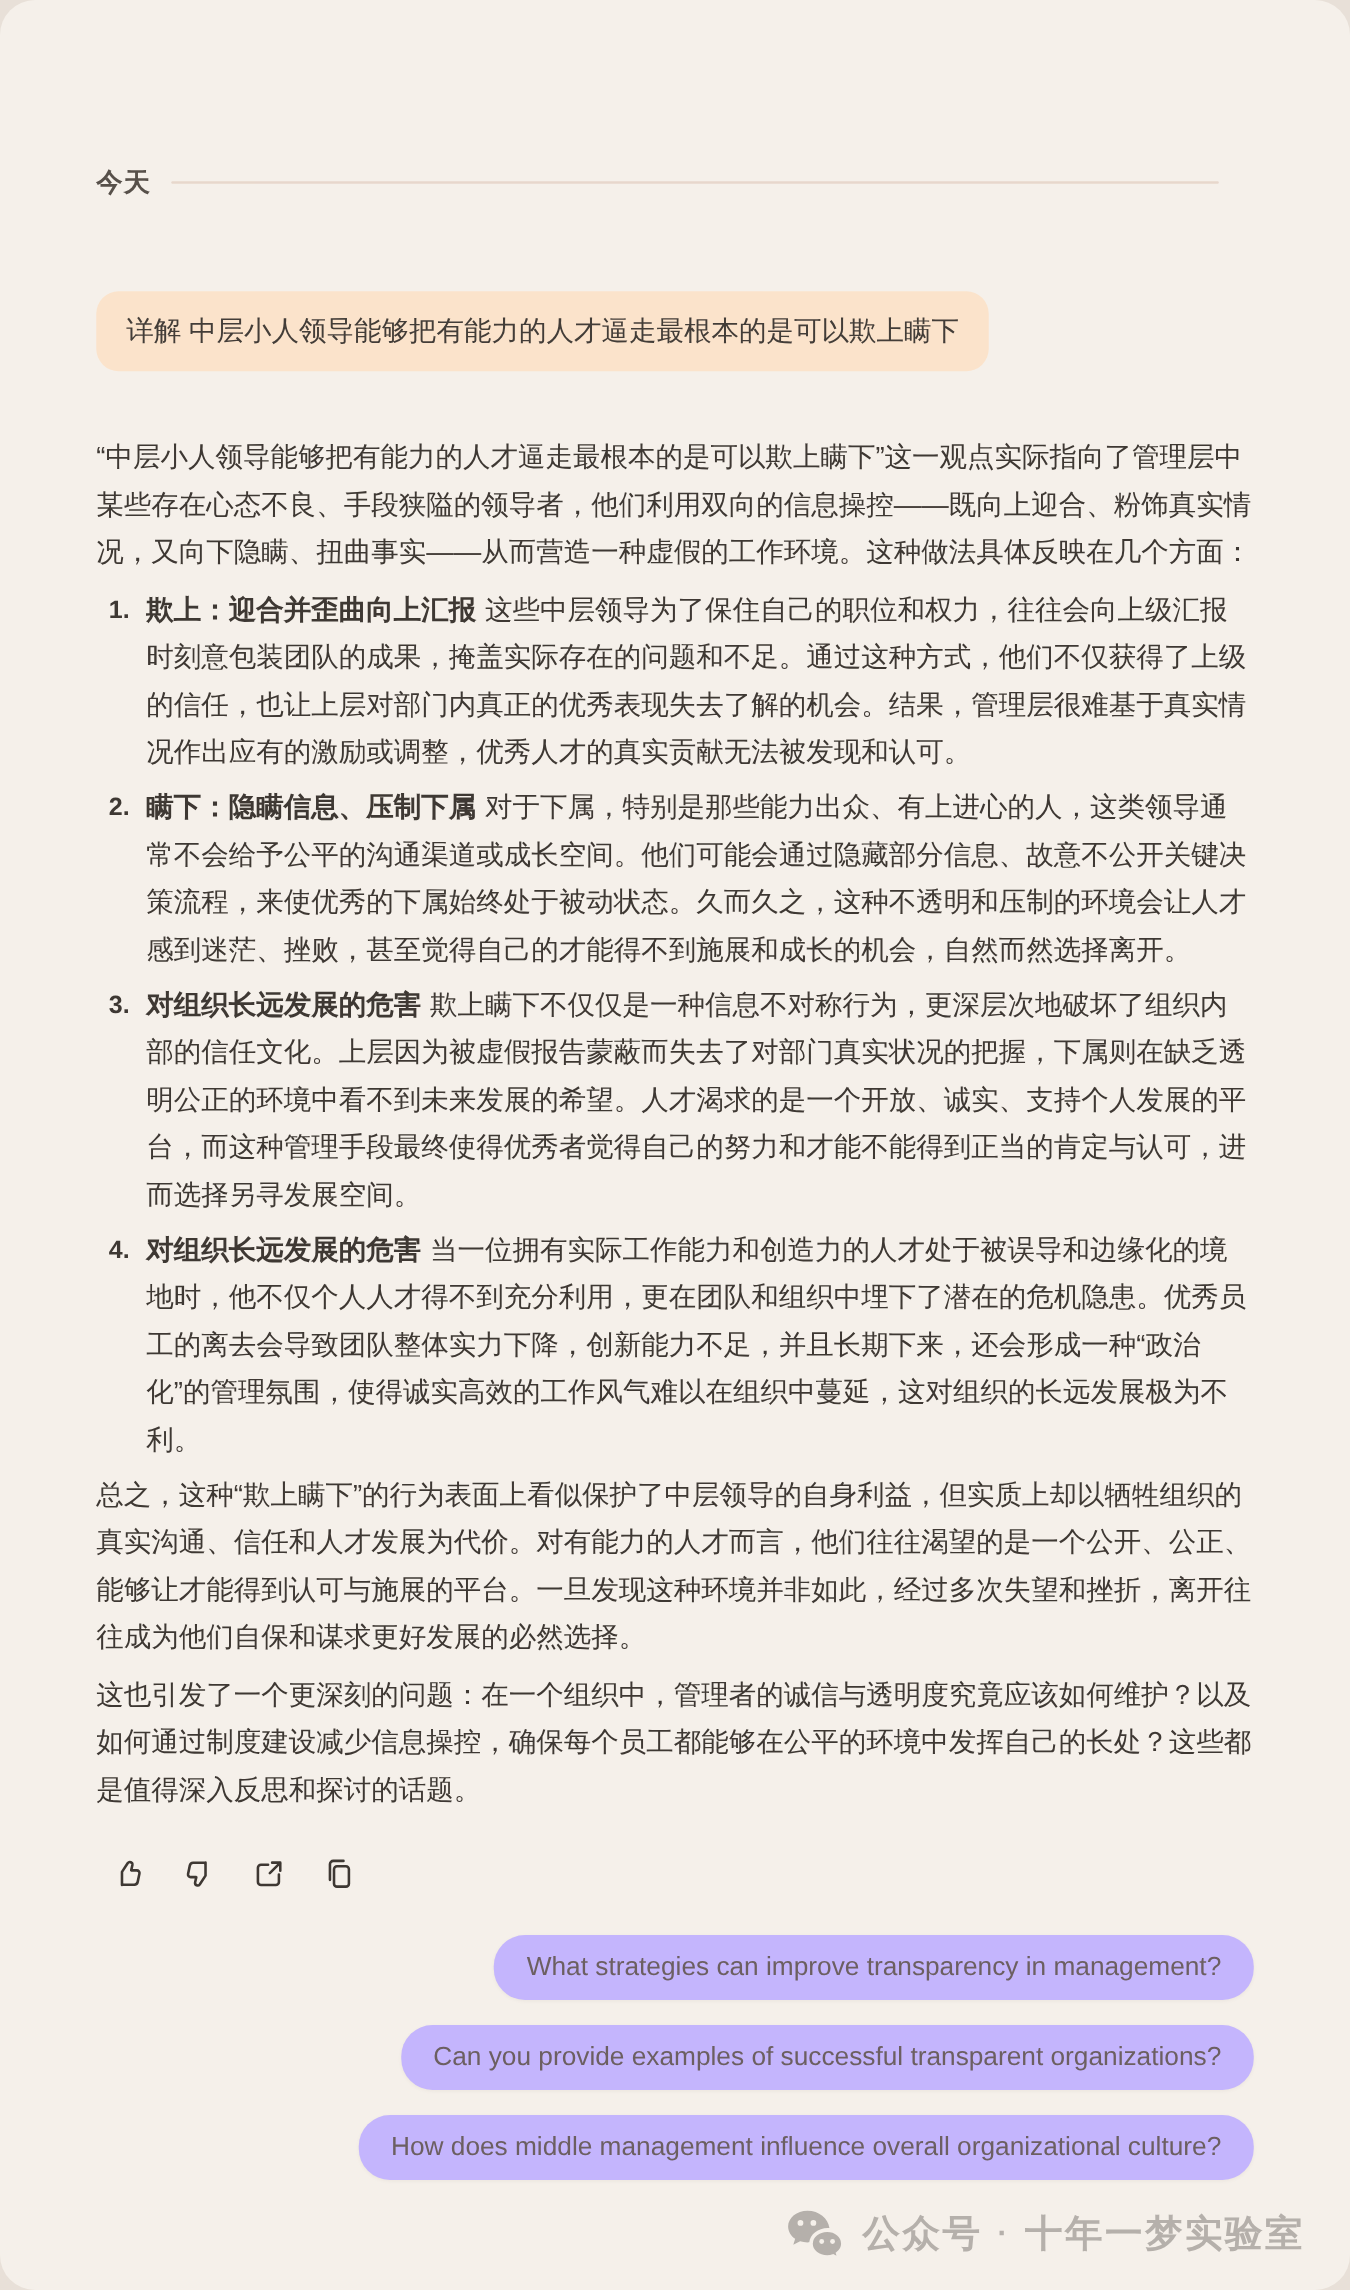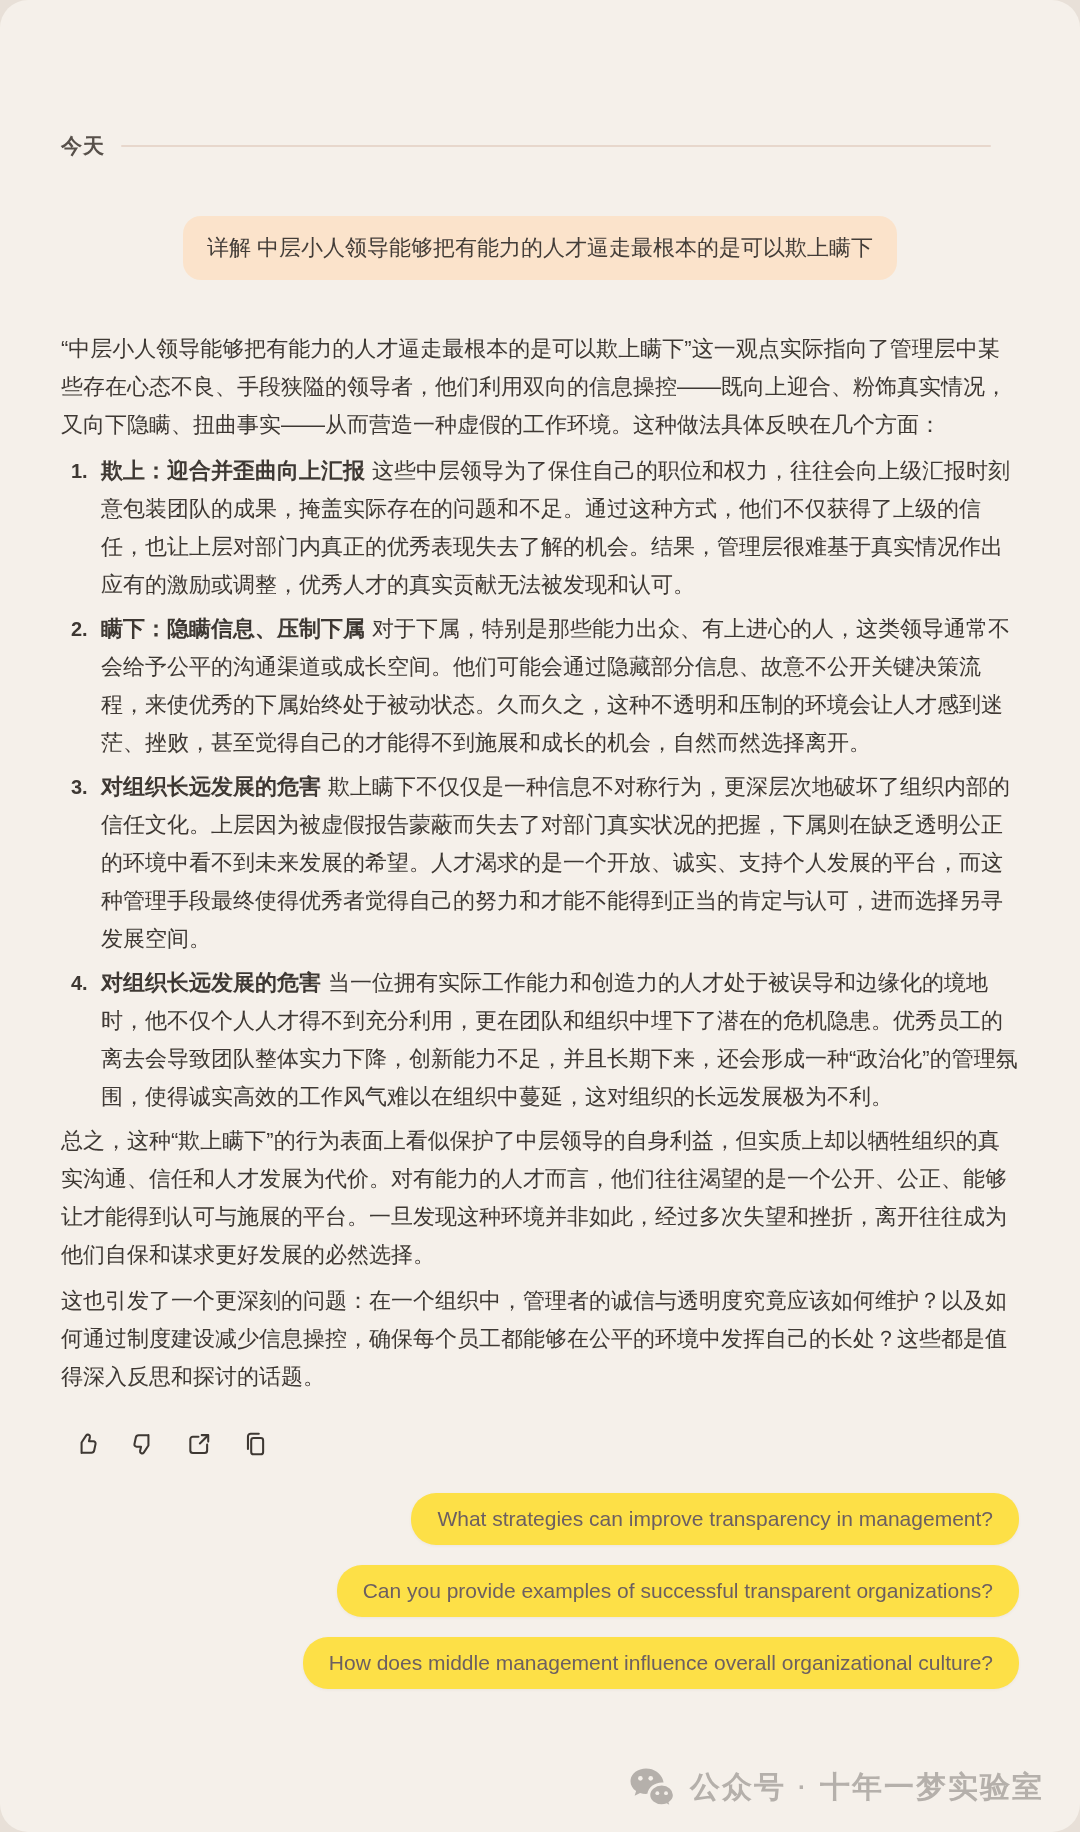--- a/index.html
+++ b/index.html
@@ -10,21 +10,21 @@
   }
   .screen {
     width: 1080px; height: 1832px;
     background: #f5f0ea;
     border-radius: 28px;
     overflow: hidden;
     display: flex;
     flex-direction: column;
   }
   .content {
-    padding: 0 61px;
+    padding: 0 77px;
     display: flex;
     flex-direction: column;
     border-radius: 32px;
   }
   
   .date-row {
     margin-top: 132px;
     display: flex;
     align-items: center;
   }
@@ -38,23 +38,23 @@
   .date-line {
     flex: 1;
     height: 2px;
     background: #e7d7cc;
     margin-left: 16px;
     margin-right: 28px;
     border-radius: 1px;
   }
   
   .user-row {
-    margin-top: 56px;
-    display: flex;
-    justify-content: center;
+    margin-top: 73px;
+    display: flex;
+    justify-content: flex-start;
   }
   .user-bubble {
     background: #fbe3cb;
     border-radius: 18px;
     padding: 17px 24px;
     font-size: 22px;
     color: #433d38;
     max-width: 760px;
     line-height: 30px;
   }
@@ -100,21 +100,21 @@
   .action-btn svg { stroke: #3e3833; fill: none; stroke-width: 1.9; stroke-linecap: round; stroke-linejoin: round; }
   
   .suggestions {
     margin-top: 36px;
     display: flex;
     flex-direction: column;
     align-items: flex-end;
     gap: 20px;
   }
   .suggestion {
-    background: #fde047;
+    background: #c4b5fd;
     border: none;
     border-radius: 25px;
     padding: 14px 26px;
     font-size: 21px;
     color: #6c5f61;
     font-family: "Liberation Sans", "DejaVu Sans", sans-serif;
     box-shadow: 0 1px 3px rgba(120,100,90,0.07);
     cursor: pointer;
     white-space: nowrap;
   }

